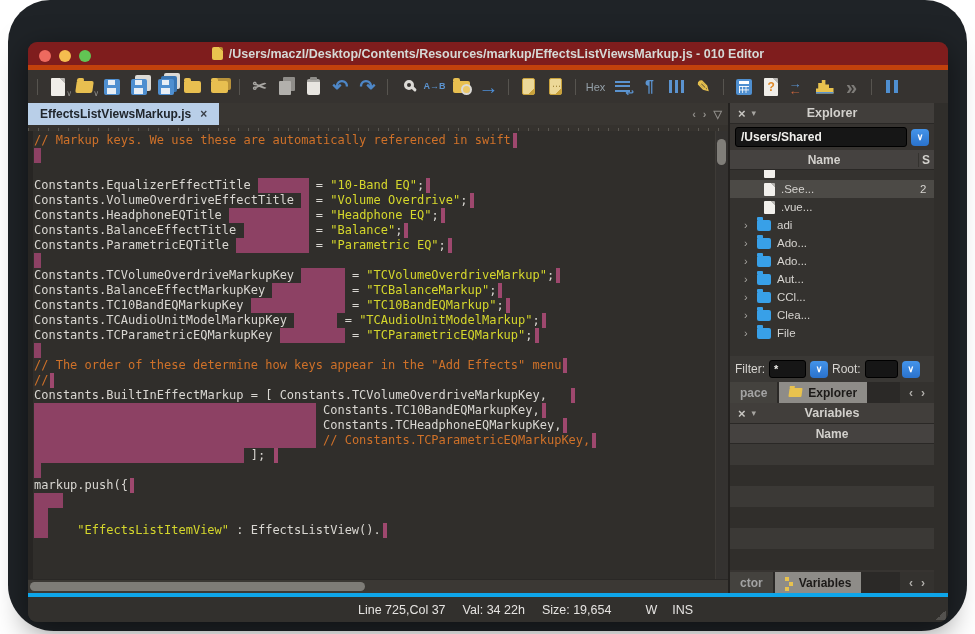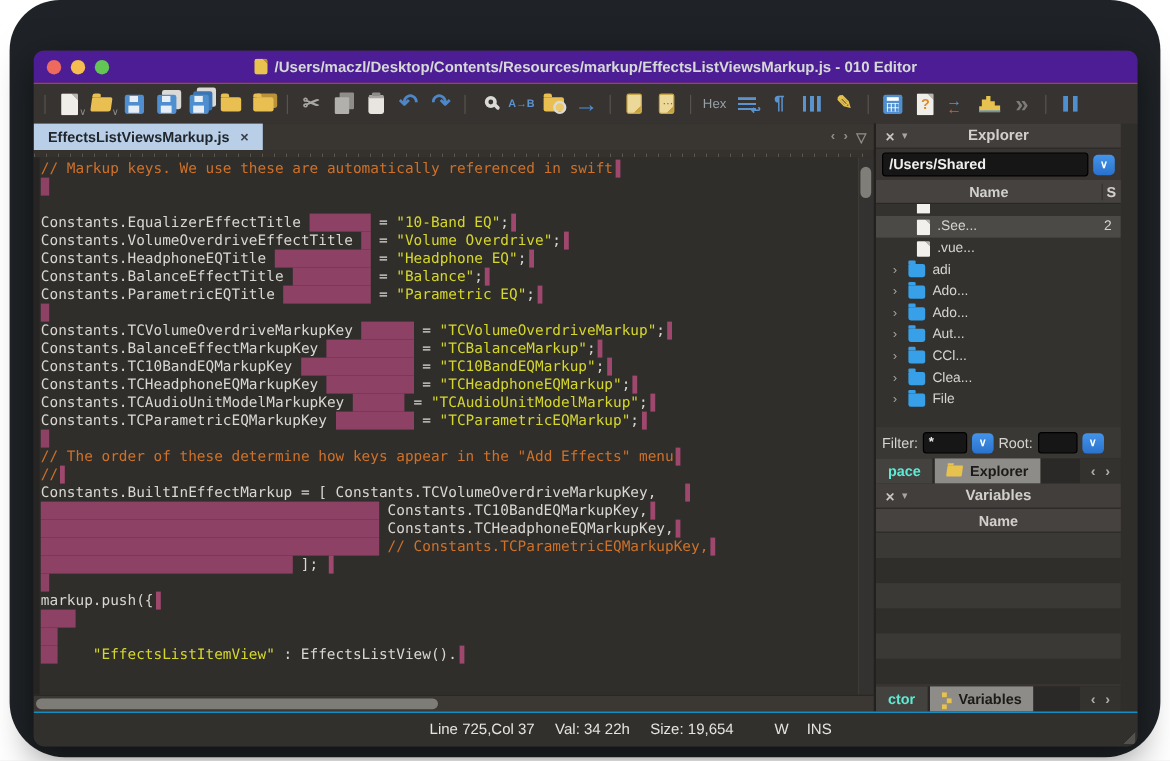--- a/index.html
+++ b/index.html
@@ -11,22 +11,22 @@
   .backdrop { position:absolute; left:8px; top:0; width:959px; height:631px;
               background:#1f2327; border-radius:42px 42px 46px 46px; }
 
   
   .window { position:absolute; left:28px; top:42px; width:920px; height:580px;
             border-radius:9px; overflow:hidden; background:#302e2b;
             display:flex; flex-direction:column;
             box-shadow:0 8px 30px rgba(0,0,0,.5); }
 
   
-  .titlebar { height:28px; background:#4c1d95; display:flex; align-items:center;
-              position:relative; flex:0 0 auto; border-bottom:1px solid #c2410c;}
+  .titlebar { height:28px; background:#7f1d1d; display:flex; align-items:center;
+              position:relative; flex:0 0 auto; border-bottom:5px solid #c2410c;}
   .lights { position:absolute; left:11px; top:8px; display:flex; gap:8px; }
   .light { width:12px; height:12px; border-radius:50%; }
   .light.red{background:#ee6a5f;} .light.yellow{background:#f5bd4f;} .light.green{background:#62c554;}
   .title-wrap { margin:0 auto; display:flex; align-items:center; gap:6px; }
   .title-icon { width:11px; height:13px; background:#e9c34f; border-radius:2px;
                 background-image:linear-gradient(225deg,#b98f2e 0 3px,#e9c34f 3px); }
   .title-text { font-size:12.5px; font-weight:bold; color:#d5d9d6; }
 
   
   .toolbar { height:33px; background:#363330; display:flex; align-items:center;
@@ -161,39 +161,39 @@
              background:#38a0e8; border-radius:1px 1px 0 0; }
   .f-label { flex:1; overflow:hidden; white-space:nowrap; }
   .f-size { width:14px; text-align:left; overflow:hidden; flex:0 0 auto; }
   .filterrow { height:26px; display:flex; align-items:center; padding:0 5px; gap:4px;
                background:#3a3835; font-size:12px; color:#d6d4d0; flex:0 0 auto; }
   .filter-input { width:37px; height:18px; background:#161616; border:1px solid #000; border-radius:3px;
                   color:#f0efec; font-size:11px; font-weight:bold; padding:0 4px; line-height:16px; }
   .side-tabs { height:21px; background:#2b2927; display:flex; align-items:stretch; flex:0 0 auto;
                position:relative; }
   .side-tab { display:flex; align-items:center; gap:6px; padding:0 10px; font-size:12px;
-              font-weight:bold; color:#5eead4; background:#44423e; margin-right:2px; }
+              font-weight:bold; color:#a3a3a3; background:#44423e; margin-right:2px; }
   .side-tab.active { background:#8e8c88; color:#1c1a18; }
   .stab-ic.folder { width:13px; height:9px; background:#e8c24e; border-radius:1px; position:relative;
                     transform:skewX(-8deg); }
   .stab-ic.folder::before { content:""; position:absolute; left:0; top:-2px; width:5px; height:2px;
                     background:#e8c24e; }
   .stab-ic.grid { width:4px; height:4px; background:#e8c24e; position:relative; margin:0 4px 8px 0; }
   .stab-ic.grid::after { content:""; position:absolute; width:4px; height:4px; background:#e8c24e;
                     left:4px; top:5px; box-shadow:-4px 5px 0 #e8c24e; }
   .tab-pager { position:absolute; right:0; top:0; bottom:0; width:34px; background:#34322f;
                display:flex; align-items:center; justify-content:center; gap:8px; color:#b0aeaa;
                font-size:12px; font-weight:bold; }
   .varstripes { flex:1 1 auto; overflow:hidden; }
   .vrow { height:21px; }
   .vrow:nth-child(odd) { background:#3b3936; }
   .vrow:nth-child(even) { background:#302e2b; }
 
   
-  .statusbar { height:29px; background:#32302d; border-top:1px solid #0ea5e9; display:flex;
+  .statusbar { height:29px; background:#32302d; border-top:4px solid #0ea5e9; display:flex;
                align-items:center; font-size:12.5px; color:#e6e4e2; flex:0 0 auto; position:relative;}
   .sb-g1 { margin-left:330px; display:flex; gap:17px; }
   .sb-g2 { margin-left:44px; display:flex; gap:16px; }
   .sb-g3 { margin-left:34px; margin-right:13px; display:flex; gap:15px; }
   .grip { position:absolute; right:2px; bottom:2px; width:10px; height:10px;
           background:linear-gradient(135deg,transparent 0 50%,#6a6865 50%); opacity:.6;}
 </style>
 </head>
 <body>
 
@@ -335,21 +335,20 @@
               <div class="cl"></div>
               <div class="cl"><span class="sg-code">Constants.EqualizerEffectTitle </span><span class="sg-sel" style="width: 7ch;"></span><span class="sg-code"> = </span><span class="sg-string">"10-Band EQ"</span><span class="sg-code">;</span><span class="sg-cur"></span></div>
               <div class="cl"><span class="sg-code">Constants.VolumeOverdriveEffectTitle </span><span class="sg-sel" style="width: 1ch;"></span><span class="sg-code"> = </span><span class="sg-string">"Volume Overdrive"</span><span class="sg-code">;</span><span class="sg-cur"></span></div>
               <div class="cl"><span class="sg-code">Constants.HeadphoneEQTitle </span><span class="sg-sel" style="width: 11ch;"></span><span class="sg-code"> = </span><span class="sg-string">"Headphone EQ"</span><span class="sg-code">;</span><span class="sg-cur"></span></div>
               <div class="cl"><span class="sg-code">Constants.BalanceEffectTitle </span><span class="sg-sel" style="width: 9ch;"></span><span class="sg-code"> = </span><span class="sg-string">"Balance"</span><span class="sg-code">;</span><span class="sg-cur"></span></div>
               <div class="cl"><span class="sg-code">Constants.ParametricEQTitle </span><span class="sg-sel" style="width: 10ch;"></span><span class="sg-code"> = </span><span class="sg-string">"Parametric EQ"</span><span class="sg-code">;</span><span class="sg-cur"></span></div>
               <div class="cl"><span class="sg-sel" style="width: 1ch;"></span></div>
               <div class="cl"><span class="sg-code">Constants.TCVolumeOverdriveMarkupKey </span><span class="sg-sel" style="width: 6ch;"></span><span class="sg-code"> = </span><span class="sg-string">"TCVolumeOverdriveMarkup"</span><span class="sg-code">;</span><span class="sg-cur"></span></div>
               <div class="cl"><span class="sg-code">Constants.BalanceEffectMarkupKey </span><span class="sg-sel" style="width: 10ch;"></span><span class="sg-code"> = </span><span class="sg-string">"TCBalanceMarkup"</span><span class="sg-code">;</span><span class="sg-cur"></span></div>
               <div class="cl"><span class="sg-code">Constants.TC10BandEQMarkupKey </span><span class="sg-sel" style="width: 13ch;"></span><span class="sg-code"> = </span><span class="sg-string">"TC10BandEQMarkup"</span><span class="sg-code">;</span><span class="sg-cur"></span></div>
-              <div class="cl"><span class="sg-code">Constants.TCHeadphoneEQMarkupKey </span><span class="sg-sel" style="width: 10ch;"></span><span class="sg-code"> = </span><span class="sg-string">"TCHeadphoneEQMarkup"</span><span class="sg-code">;</span><span class="sg-cur"></span></div>
               <div class="cl"><span class="sg-code">Constants.TCAudioUnitModelMarkupKey </span><span class="sg-sel" style="width: 6ch;"></span><span class="sg-code"> = </span><span class="sg-string">"TCAudioUnitModelMarkup"</span><span class="sg-code">;</span><span class="sg-cur"></span></div>
               <div class="cl"><span class="sg-code">Constants.TCParametricEQMarkupKey </span><span class="sg-sel" style="width: 9ch;"></span><span class="sg-code"> = </span><span class="sg-string">"TCParametricEQMarkup"</span><span class="sg-code">;</span><span class="sg-cur"></span></div>
               <div class="cl"><span class="sg-sel" style="width: 1ch;"></span></div>
               <div class="cl"><span class="sg-comment">// The order of these determine how keys appear in the "Add Effects" menu</span><span class="sg-cur"></span></div>
               <div class="cl"><span class="sg-comment">//</span><span class="sg-cur"></span></div>
               <div class="cl"><span class="sg-code">Constants.BuiltInEffectMarkup = [ Constants.TCVolumeOverdriveMarkupKey, </span><span class="sg-gap" style="width: 2ch;"></span><span class="sg-cur"></span></div>
               <div class="cl"><span class="sg-sel" style="width: 39ch;"></span><span class="sg-code"> Constants.TC10BandEQMarkupKey,</span><span class="sg-cur"></span></div>
               <div class="cl"><span class="sg-sel" style="width: 39ch;"></span><span class="sg-code"> Constants.TCHeadphoneEQMarkupKey,</span><span class="sg-cur"></span></div>
               <div class="cl"><span class="sg-sel" style="width: 39ch;"></span><span class="sg-code"> </span><span class="sg-comment">// Constants.TCParametricEQMarkupKey,</span><span class="sg-cur"></span></div>
               <div class="cl"><span class="sg-sel" style="width: 29ch;"></span><span class="sg-code"> ];</span><span class="sg-gap" style="width: 1ch;"></span><span class="sg-cur"></span></div>

